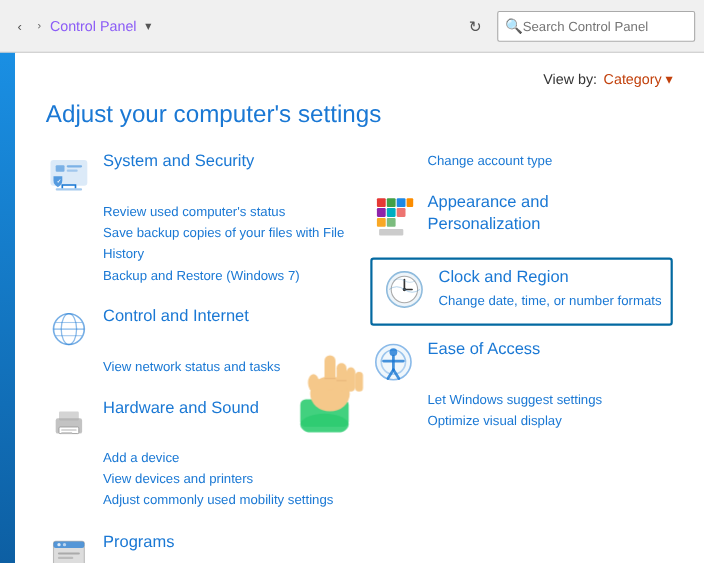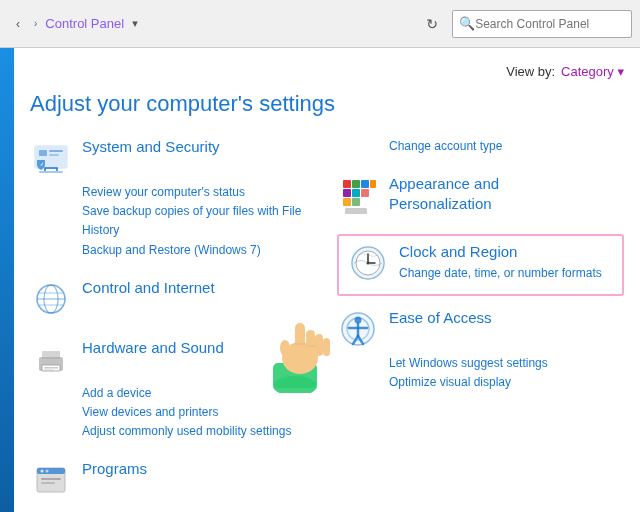--- a/index.html
+++ b/index.html
@@ -107,37 +107,37 @@
     .sidebar {
       width: 14px;
       background: linear-gradient(to bottom, #1a8fe3, #0d5fa3);
       flex-shrink: 0;
     }
 
     
     .main-content {
       flex: 1;
       background: white;
-      padding: 16px 16px;
+      padding: 16px 28px;
       overflow-y: auto;
     }
 
     .view-by-bar {
       display: flex;
       justify-content: flex-end;
       align-items: center;
       margin-bottom: 12px;
       font-size: 13px;
       color: #333;
     }
     .view-by-label {
       margin-right: 6px;
     }
     .view-by-select {
-      color: #a21caf;
+      color: #c2410c;
       font-size: 13px;
       border: none;
       background: none;
       cursor: pointer;
       text-decoration: none;
     }
 
     .page-title {
       font-size: 22px;
       color: #1a78d4;
@@ -187,21 +187,21 @@
     .category-link {
       font-size: 12px;
       color: #1a78d4;
       cursor: pointer;
       display: block;
       line-height: 1.6;
     }
 
     
     .highlight-box {
-      border: 2px solid #f9a8d4;
+      border: 2px solid #0369a1;
       border-radius: 3px;
       padding: 6px 8px;
       margin-bottom: 12px;
       background: white;
     }
 
     
     .hand-overlay {
       position: absolute;
       left: 270px;
@@ -263,40 +263,43 @@
 
                 <path d="M6 22 L6 26 Q6 30 10 32 Q14 30 14 26 L14 22 Z" fill="#1a78d4" opacity="0.7"></path>
                 <text x="9" y="28" font-size="5" fill="white" font-weight="bold">✓</text>
               </svg>
             </div>
             <div>
               <div class="category-title">System and Security</div>
             </div>
           </div>
           <div class="category-links">
-            <span class="category-link">Review your computer's status</span>
+            <span class="category-link">Review used computer's status</span>
             <span class="category-link">Save backup copies of your files with File History</span>
             <span class="category-link">Backup and Restore (Windows 7)</span>
           </div>
         </div>
 
         <div class="category-item">
           <div class="category-header">
             <div class="category-icon">
               <svg width="40" height="40" viewBox="0 0 40 40">
                 <circle cx="20" cy="20" r="14" fill="none" stroke="#1a78d4" stroke-width="1.5" opacity="0.6"></circle>
                 <ellipse cx="20" cy="20" rx="7" ry="14" fill="none" stroke="#1a78d4" stroke-width="1.2" opacity="0.5"></ellipse>
                 <line x1="6" y1="20" x2="34" y2="20" stroke="#1a78d4" stroke-width="1.2" opacity="0.5"></line>
                 <line x1="8" y1="14" x2="32" y2="14" stroke="#1a78d4" stroke-width="1" opacity="0.4"></line>
                 <line x1="8" y1="26" x2="32" y2="26" stroke="#1a78d4" stroke-width="1" opacity="0.4"></line>
               </svg>
             </div>
             <div>
               <div class="category-title">Control and Internet</div>
             </div>
+          </div>
+          <div class="category-links">
+            <span class="category-link">View network status and tasks</span>
           </div>
         </div>
 
         <div class="category-item">
           <div class="category-header">
             <div class="category-icon">
               <svg width="40" height="40" viewBox="0 0 40 40">
 
                 <rect x="8" y="18" width="24" height="14" rx="2" fill="#888" opacity="0.5"></rect>
                 <rect x="11" y="12" width="18" height="8" rx="1" fill="#aaa" opacity="0.5"></rect>

